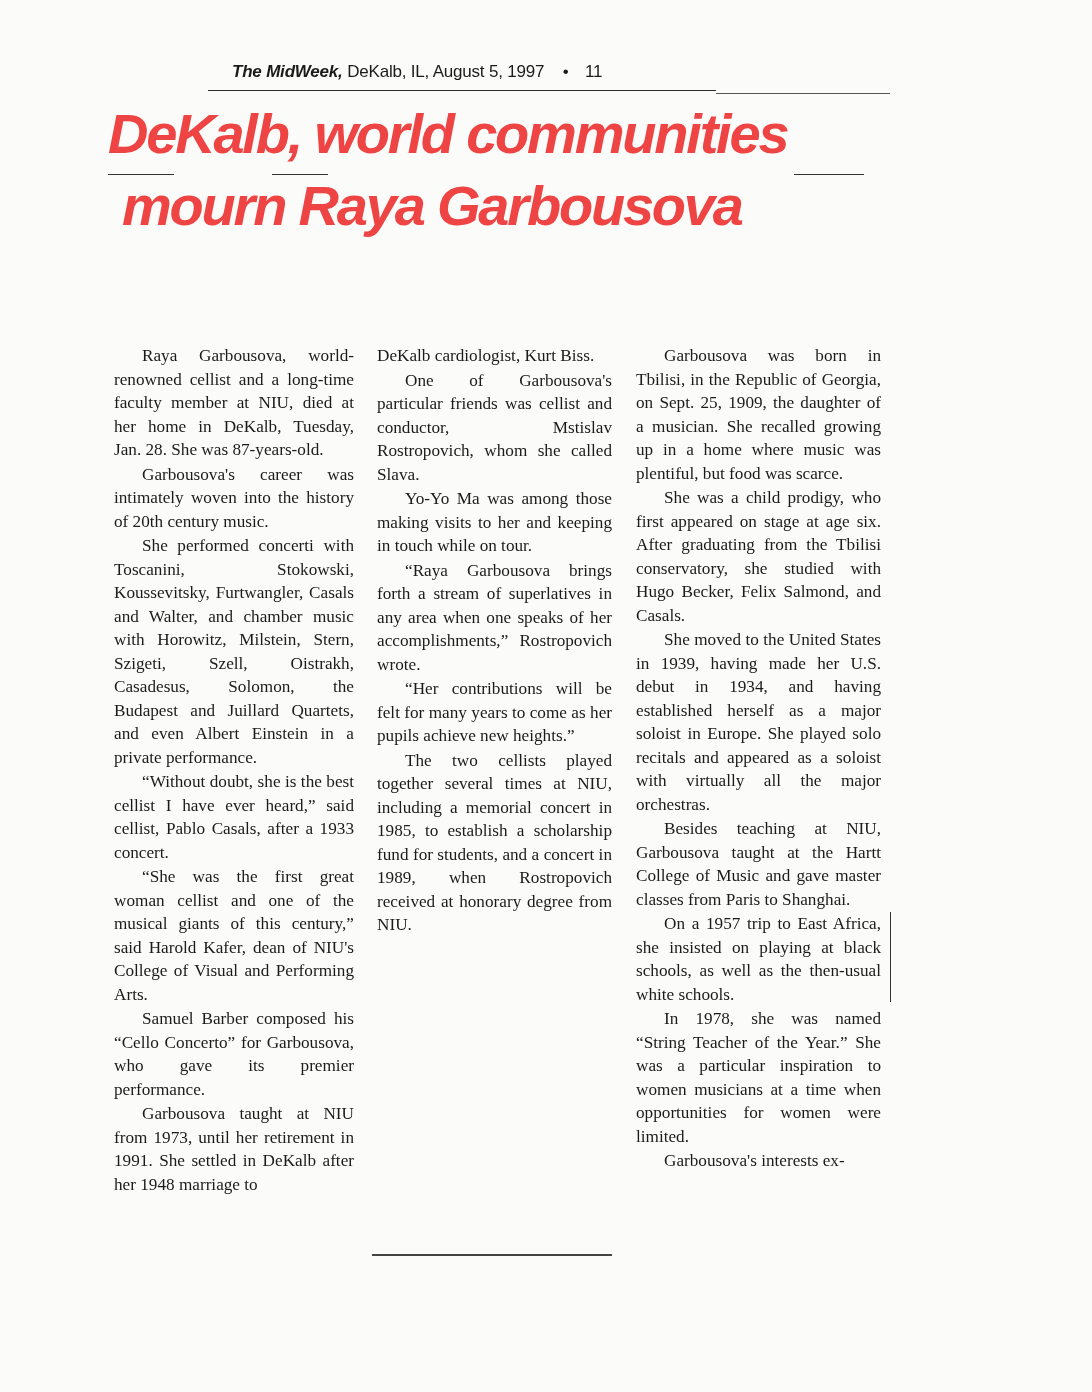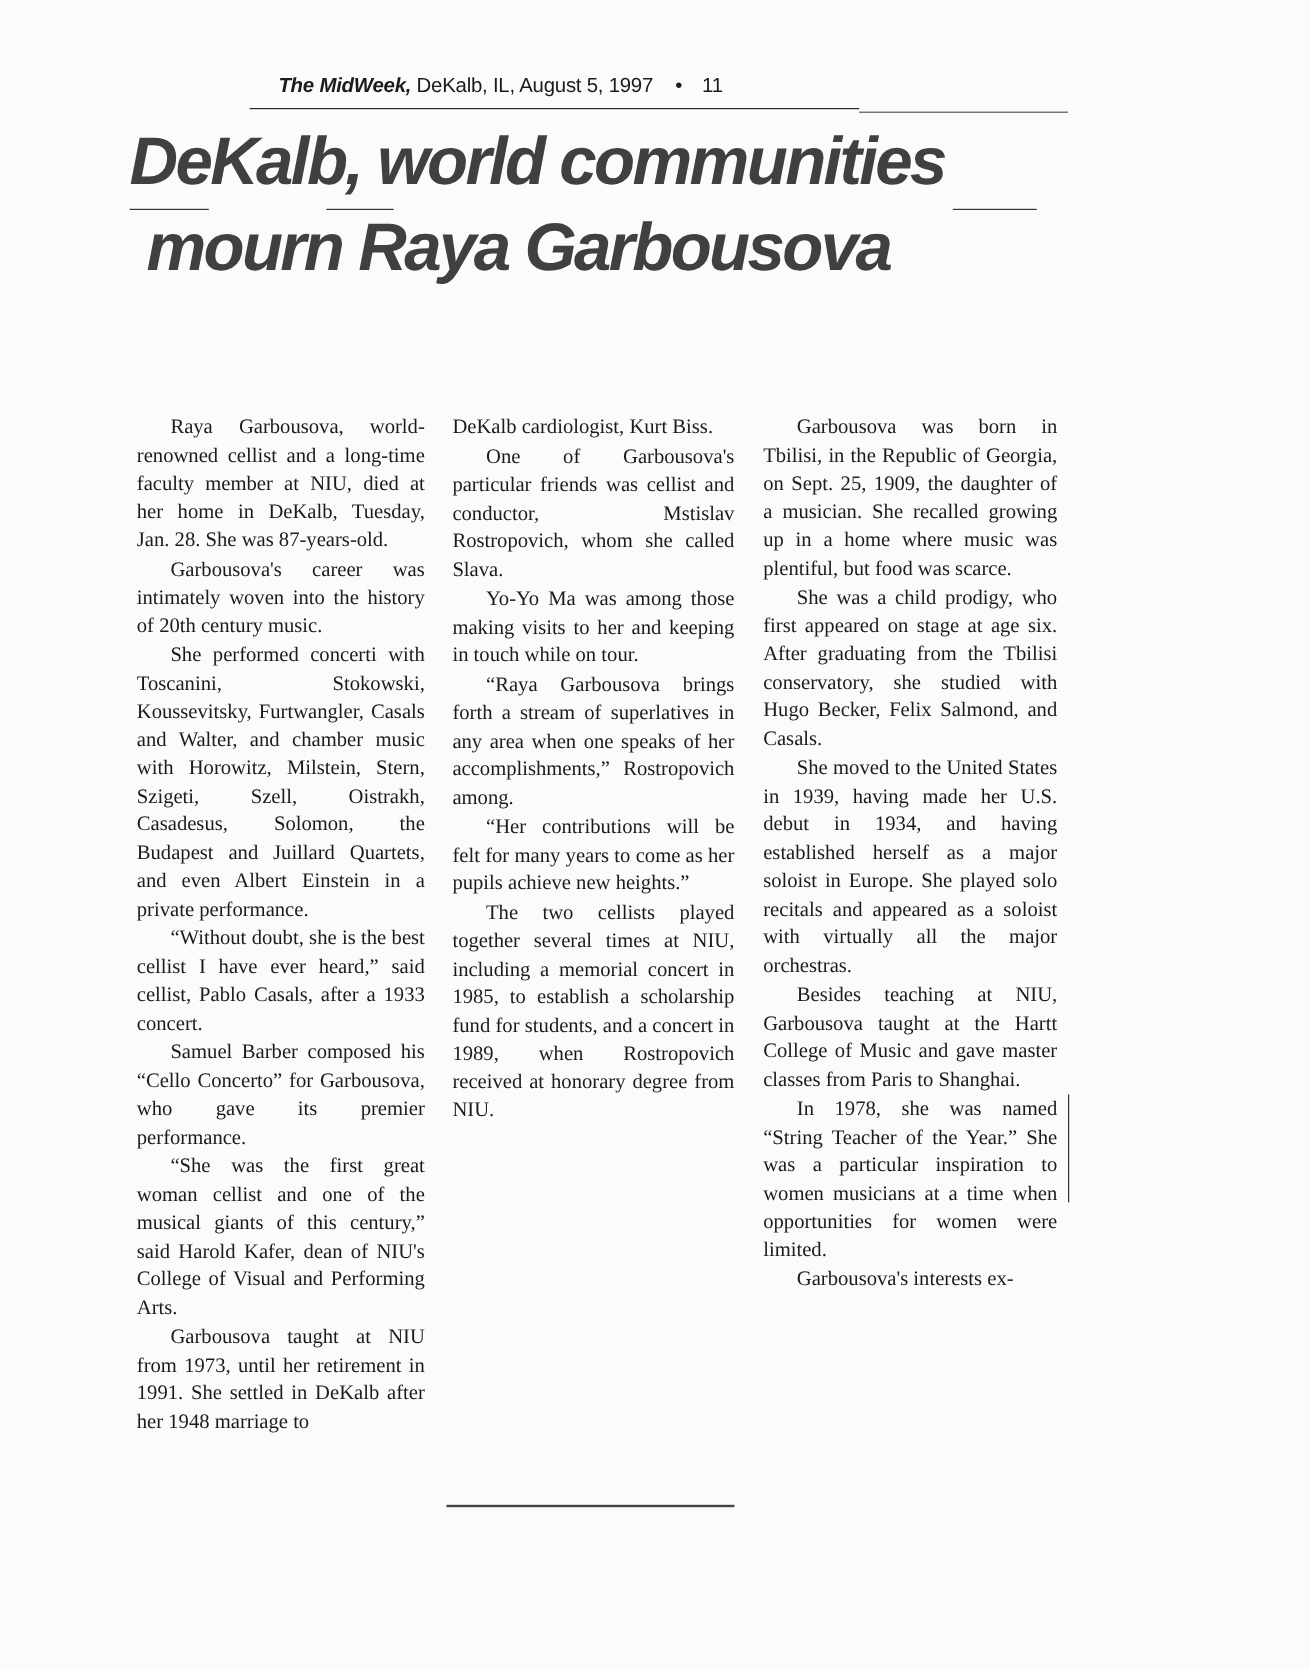--- a/index.html
+++ b/index.html
@@ -22,21 +22,21 @@
     }
     .rule-top2 {
       position: absolute; left: 716px; top: 93px; width: 174px; height: 0;
       border-top: 1.4px solid #555;
     }
     .headline {
       position: absolute; left: 108px; top: 98px; width: 820px;
       font-family: "Liberation Sans", sans-serif;
       font-style: italic; font-weight: bold;
       font-size: 56px; line-height: 72px; letter-spacing: -2.2px;
-      color: #404040;
+      color: #ef4444;
     }
     .headline .l1 { display: block; }
     .headline .l2 { display: block; padding-left: 14px; }
     .hl-rule { position: absolute; height: 0; border-top: 1.5px solid #333; }
     .columns {
       position: absolute; top: 344px;
       font-family: "Liberation Serif", serif;
       font-size: 17.2px; line-height: 23.5px;
       text-align: justify; hyphens: manual;
     }
@@ -72,36 +72,37 @@
 </h1>
 <div class="hl-rule" style="left:108px; top:174px; width:66px;"></div>
 <div class="hl-rule" style="left:272px; top:174px; width:56px;"></div>
 <div class="hl-rule" style="left:794px; top:174px; width:70px;"></div>
 
 <div class="columns col1">
   <p>Raya Garbousova, world-renowned cellist and a long-time faculty member at NIU, died at her home in DeKalb, Tuesday, Jan. 28. She was 87-years-old.</p>
   <p>Garbousova's career was intimately woven into the history of 20th century music.</p>
   <p>She performed concerti with Toscanini, Stokowski, Koussevitsky, Furtwangler, Casals and Walter, and chamber music with Horowitz, Milstein, Stern, Szigeti, Szell, Oistrakh, Casadesus, Solomon, the Budapest and Juillard Quartets, and even Albert Einstein in a private performance.</p>
   <p>“Without doubt, she is the best cellist I have ever heard,” said cellist, Pablo Casals, after a 1933 concert.</p>
+  <p>“She was the first great woman cellist and one of the musical giants of this century,” said Harold Kafer, dean of NIU's College of Visual and Performing Arts.</p>
   <p>Samuel Barber composed his “Cello Concerto” for Garbousova, who gave its premier performance.</p>
-  <p>“She was the first great woman cellist and one of the musical giants of this century,” said Harold Kafer, dean of NIU's College of Visual and Performing Arts.</p>
   <p>Garbousova taught at NIU from 1973, until her retirement in 1991. She settled in DeKalb after her 1948 marriage to</p>
 </div>
 
 <div class="columns col2">
   <p class="cont">DeKalb cardiologist, Kurt Biss.</p>
   <p>One of Garbousova's particular friends was cellist and conductor, Mstislav Rostropovich, whom she called Slava.</p>
   <p>Yo-Yo Ma was among those making visits to her and keeping in touch while on tour.</p>
-  <p>“Raya Garbousova brings forth a stream of superlatives in any area when one speaks of her accomplishments,” Rostropovich among.</p>
+  <p>“Raya Garbousova brings forth a stream of superlatives in any area when one speaks of her accomplishments,” Rostropovich wrote.</p>
   <p>“Her contributions will be felt for many years to come as her pupils achieve new heights.”</p>
   <p>The two cellists played together several times at NIU, including a memorial concert in 1985, to establish a scholarship fund for students, and a concert in 1989, when Rostropovich received at honorary degree from NIU.</p>
 </div>
 <div class="col-end-rule"></div>
 
 <div class="columns col3">
   <p>Garbousova was born in Tbilisi, in the Republic of Georgia, on Sept. 25, 1909, the daughter of a musician. She recalled growing up in a home where music was plentiful, but food was scarce.</p>
   <p>She was a child prodigy, who first appeared on stage at age six. After graduating from the Tbilisi conservatory, she studied with Hugo Becker, Felix Salmond, and Casals.</p>
   <p>She moved to the United States in 1939, having made her U.S. debut in 1934, and having established herself as a major soloist in Europe. She played solo recitals and appeared as a soloist with virtually all the major orchestras.</p>
   <p>Besides teaching at NIU, Garbousova taught at the Hartt College of Music and gave master classes from Paris to Shanghai.</p>
+  <p>On a 1957 trip to East Africa, she insisted on playing at black schools, as well as the then-usual white schools.</p>
   <p>In 1978, she was named “String Teacher of the Year.” She was a particular inspiration to women musicians at a time when opportunities for women were limited.</p>
   <p>Garbousova's interests ex-</p>
 </div>
 <div class="margin-mark"></div>
 
 </body></html>

